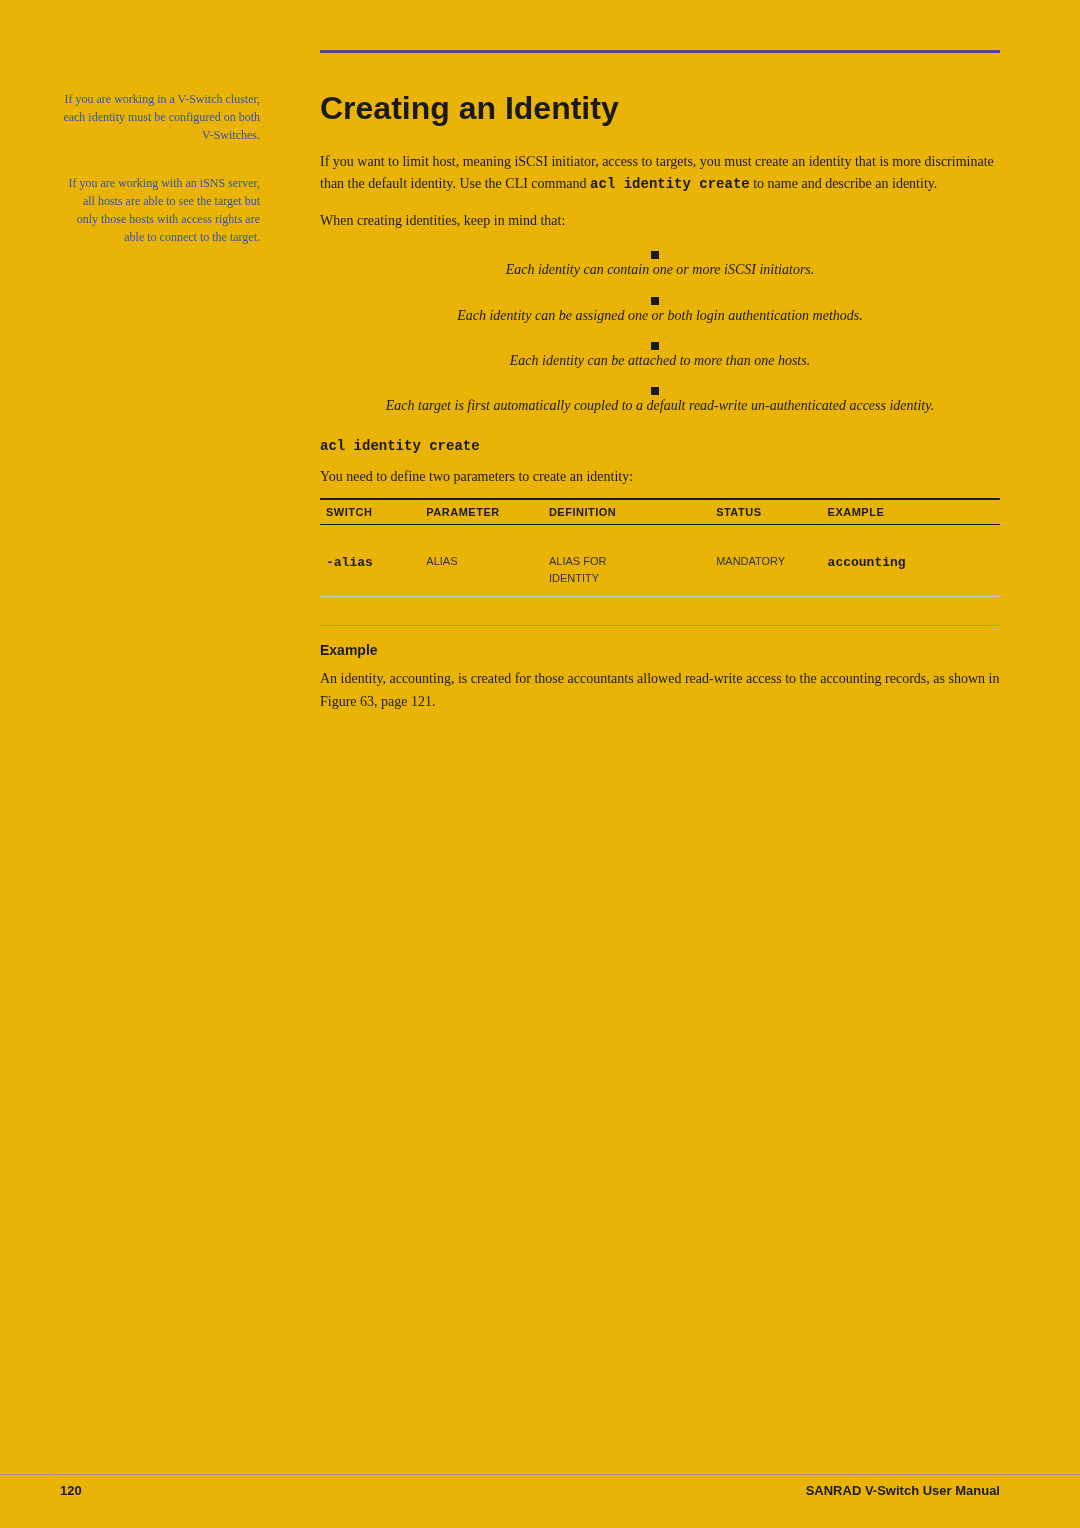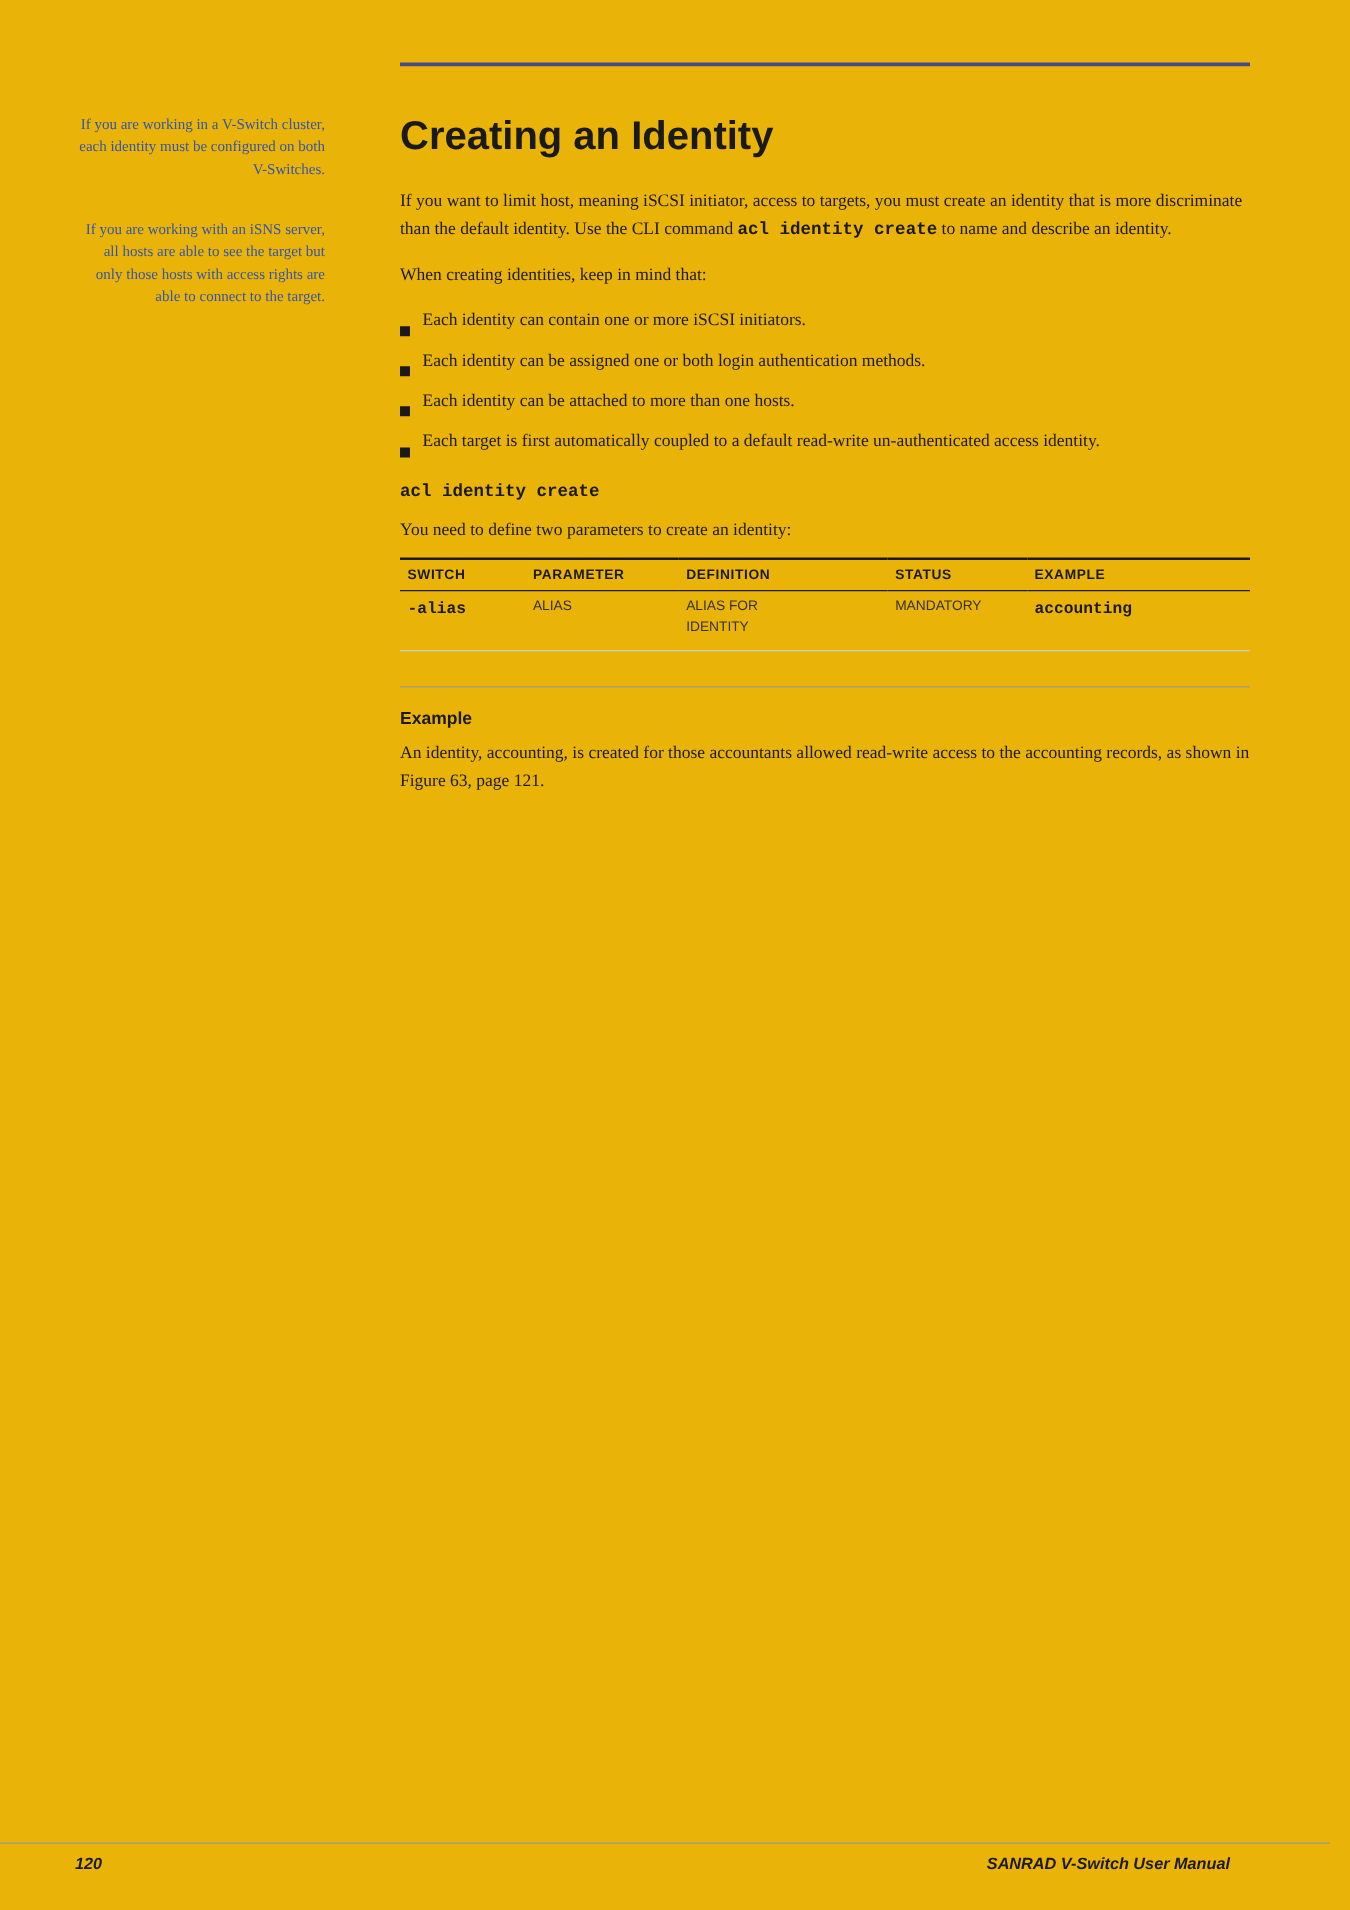--- a/index.html
+++ b/index.html
@@ -69,25 +69,26 @@
       font-family: 'Courier New', Courier, monospace;
       font-weight: bold;
     }
     .bullet-list {
       margin: 10px 0 20px 0;
       padding: 0;
       list-style: none;
     }
     .bullet-list li {
       display: flex;
-      flex-direction: row;
-      align-items: flex-end;
+      flex-direction: column;
+      align-items: center;
       margin-bottom: 10px;
       font-size: 14px;
       line-height: 1.6;
+      font-style: italic;
     }
     .bullet-list li .bullet-square {
       width: 8px;
       min-width: 8px;
       height: 8px;
       background: #1a1a1a;
       margin-top: 5px;
       margin-right: 10px;
     }
     .section-command {
@@ -124,21 +125,21 @@
     }
     .param-table thead th.col-switch { width: 90px; }
     .param-table thead th.col-param { width: 110px; }
     .param-table thead th.col-def { width: 150px; }
     .param-table thead th.col-status { width: 100px; }
     .param-table thead th.col-example { width: 160px; }
     .param-table tbody tr {
       border-bottom: 1px solid #cccccc;
     }
     .param-table tbody td {
-      padding: 4px 10px 10px 6px;
+      padding: 28px 10px 10px 6px;
       vertical-align: top;
       font-size: 13px;
       line-height: 1.5;
     }
     .param-table tbody td.td-switch {
       font-family: 'Courier New', Courier, monospace;
       font-weight: bold;
       font-size: 13px;
     }
     .param-table tbody td.td-param {
@@ -182,28 +183,27 @@
       font-family: 'Courier New', Courier, monospace;
       font-weight: bold;
       font-size: 13px;
       line-height: 1.7;
       color: #1a1a1a;
     }
     .bottom-bar {
       position: absolute;
       bottom: 30px;
       left: 0;
-      right: 16px;
+      right: 0;
       display: flex;
       flex-direction: row;
       justify-content: space-between;
       align-items: center;
       padding: 8px 80px 0 60px;
       border-top: 1px solid #999;
-      font-style: italic;
     }
     .page-number {
       font-family: Arial, sans-serif;
       font-size: 13px;
       color: #1a1a1a;
       font-weight: bold;
     }
     .manual-title {
       font-family: Arial, sans-serif;
       font-size: 13px;

